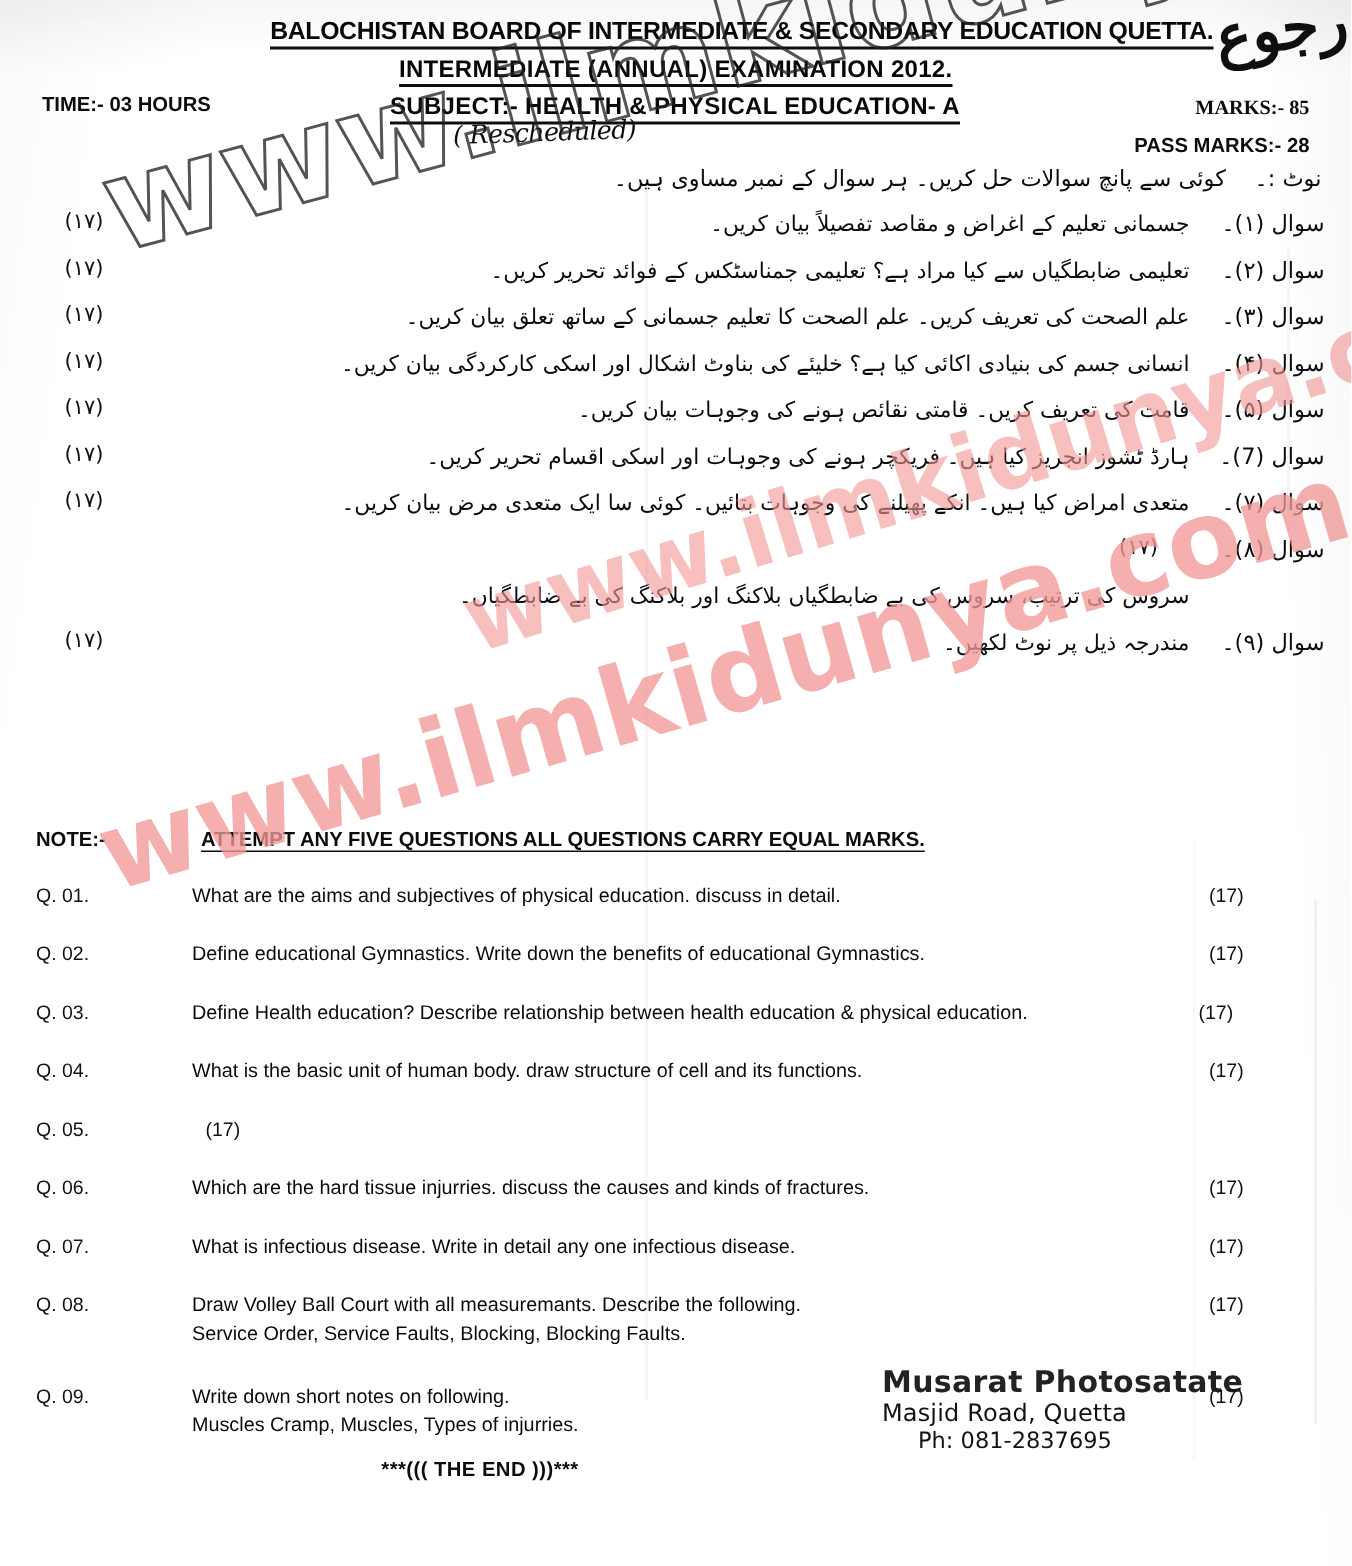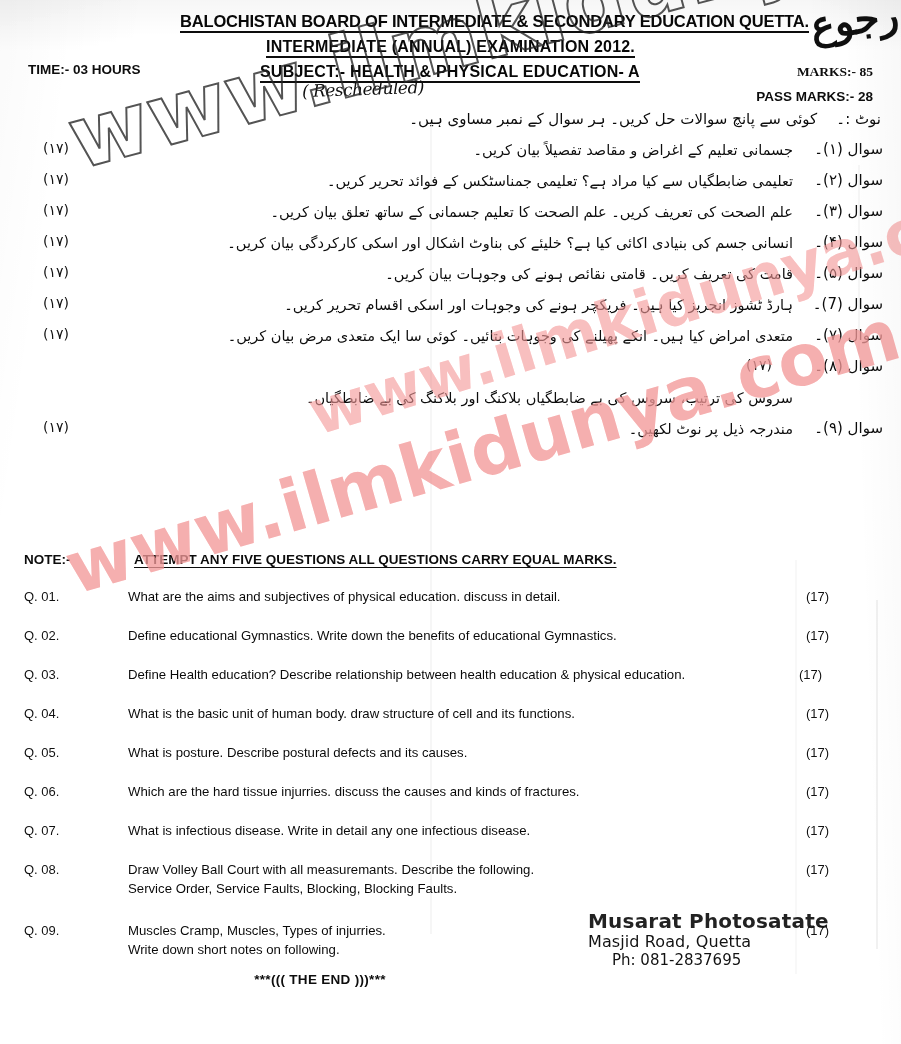--- a/index.html
+++ b/index.html
@@ -442,21 +442,20 @@
     </div>
 
     <div class="q-row">
       <div class="q-num">Q. 04.</div>
       <div class="q-body">What is the basic unit of human body. draw structure of cell and its functions.</div>
       <div class="q-marks">(17)</div>
     </div>
 
     <div class="q-row">
       <div class="q-num">Q. 05.</div>
-      <div class="q-body">What is posture. Describe postural defects and its causes.</div>
       <div class="q-marks">(17)</div>
     </div>
 
     <div class="q-row">
       <div class="q-num">Q. 06.</div>
       <div class="q-body">Which are the hard tissue injurries. discuss the causes and kinds of fractures.</div>
       <div class="q-marks">(17)</div>
     </div>
 
     <div class="q-row">
@@ -470,22 +469,22 @@
       <div class="q-body">
         <span class="sub">Draw Volley Ball Court with all measuremants. Describe the following.</span>
         <span class="sub">Service Order,  Service Faults,   Blocking,   Blocking Faults.</span>
       </div>
       <div class="q-marks">(17)</div>
     </div>
 
     <div class="q-row" style="margin-top:22px;">
       <div class="q-num">Q. 09.</div>
       <div class="q-body">
+        <span class="sub">Write down short notes on following.</span>
         <span class="sub">Muscles Cramp,             Muscles,        Types of injurries.</span>
-        <span class="sub">Write down short notes on following.</span>
       </div>
       <div class="q-marks">(17)</div>
     </div>
 
   </div>
 
   <div class="the-end">***((( THE END )))***</div>
 
   <div class="stamp">
     <div class="stamp-name">Musarat Photosatate</div>

